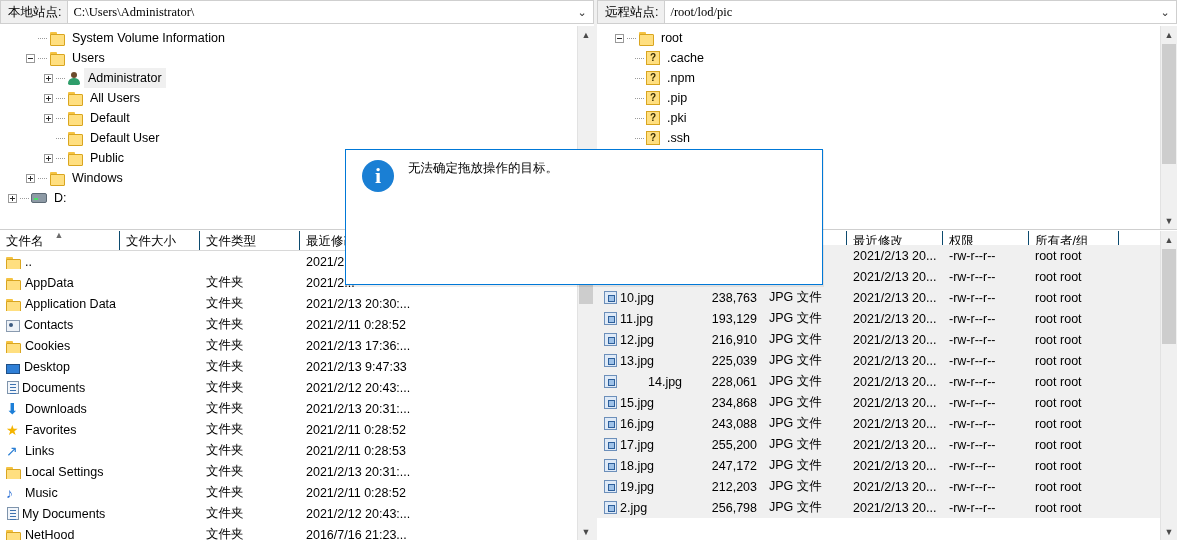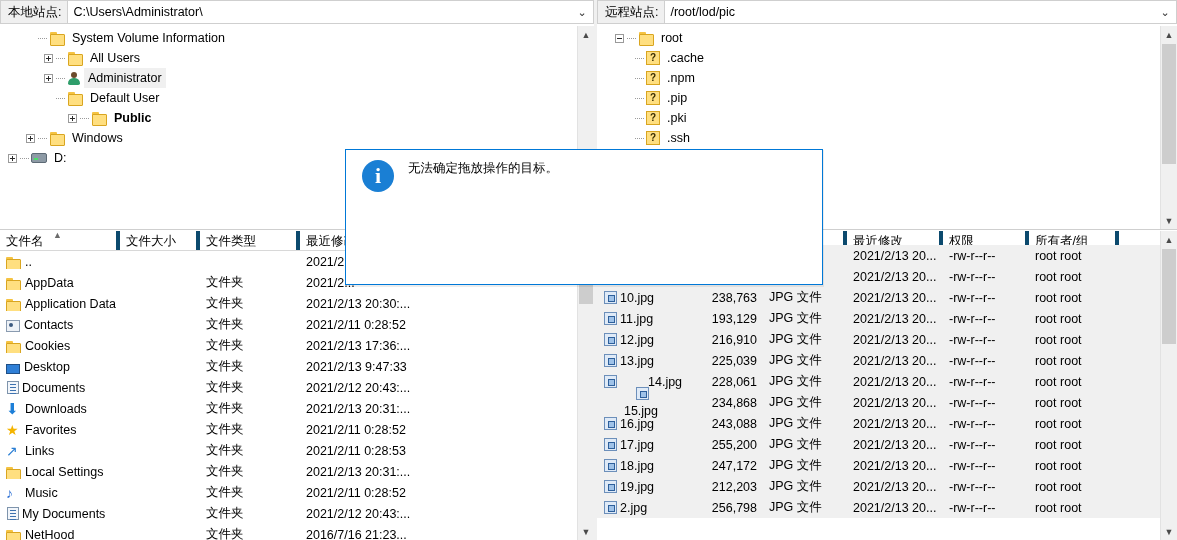--- a/index.html
+++ b/index.html
@@ -32,21 +32,21 @@
     display: flex; align-items: center; padding: 0 6px 0 7px;
     background: #f0f0f0; border: 1px solid #cfcfcf; border-right: none;
     font-size: 12.5px; white-space: nowrap; color: #000;
   }
   .sitebar-combo {
     position: relative; flex: 1; display: flex; align-items: center;
     border: 1px solid #cfcfcf; background: #fff;
   }
   .sitebar-combo input {
     flex: 1; border: none; outline: none; background: transparent;
-    font-family: Liberation Sans, sans-serif; font-size: 12.5px;
+    font-family: Liberation Serif, serif; font-size: 12.5px;
     padding: 0 4px 0 5px; color: #000; height: 100%;
   }
   .combo-arrow {
     width: 22px; height: 100%; display: flex;
     align-items: center; justify-content: center;
     color: #333; font-size: 11px;
   }
 
   
   .tree-wrap {
@@ -128,21 +128,21 @@
     position: absolute; left: 0; right: 0; top: 231px; bottom: 0;
     background: #fff; display: flex; flex-direction: column; overflow: hidden;
   }
   .lhead {
     display: flex; height: 20px; flex: 0 0 auto;
     background: #ffffff; border-bottom: 1px solid #d8d8d8;
     font-size: 12.5px; position: relative;
   }
   .lhead .hc {
     position: relative; padding: 2px 6px 0 6px;
-    border-right: 4px solid #0c4a6e; white-space: nowrap; overflow: hidden;
+    border-right: 1px solid #0c4a6e; white-space: nowrap; overflow: hidden;
     cursor: pointer;
   }
   .hc .sortarrow {
     position: absolute; left: 50%; top: -1px; margin-left: -5px;
     font-size: 9px; color: #6b6b6b; line-height: 10px;
   }
   .lbody { flex: 1; position: relative; overflow: hidden; }
   .lrow {
     display: flex; height: 21px; align-items: center;
     font-size: 12.5px; white-space: nowrap;
@@ -280,39 +280,51 @@
     </div>
 
     <div class="tree-wrap">
       <div class="tree" id="local-tree">
           <div class="tnode" style="padding-left: 26px;">
             <span class="exp-spacer"></span>
             <span class="dotlead"></span>
             <span class="ico ico-folder"></span>
             <span class="tlabel">System Volume Information</span>
           </div>
+          <div class="tnode" style="padding-left: 26px;">
+            <span class="exp"></span>
+            <span class="dotlead"></span>
+            <span class="ico ico-folder"></span>
+            <span class="tlabel">Users</span>
+          </div>
+          <div class="tnode sel" style="padding-left: 44px;">
+            <span class="exp plus"></span>
+            <span class="dotlead"></span>
+            <span class="ico ico-user"></span>
+            <span class="tlabel">Administrator</span>
+          </div>
           <div class="tnode" style="padding-left: 44px;">
             <span class="exp plus"></span>
             <span class="dotlead"></span>
             <span class="ico ico-folder"></span>
             <span class="tlabel">All Users</span>
           </div>
-          <div class="tnode sel" style="padding-left: 44px;">
+          <div class="tnode" style="padding-left: 44px;">
             <span class="exp plus"></span>
             <span class="dotlead"></span>
-            <span class="ico ico-user"></span>
-            <span class="tlabel">Administrator</span>
+            <span class="ico ico-folder"></span>
+            <span class="tlabel">Default</span>
           </div>
           <div class="tnode" style="padding-left: 44px;">
             <span class="exp-spacer"></span>
             <span class="dotlead"></span>
             <span class="ico ico-folder"></span>
             <span class="tlabel">Default User</span>
           </div>
-          <div class="tnode" style="padding-left: 68px; font-weight: bold;">
+          <div class="tnode" style="padding-left: 44px;">
             <span class="exp plus"></span>
             <span class="dotlead"></span>
             <span class="ico ico-folder"></span>
             <span class="tlabel">Public</span>
           </div>
           <div class="tnode" style="padding-left: 26px;">
             <span class="exp plus"></span>
             <span class="dotlead"></span>
             <span class="ico ico-folder"></span>
             <span class="tlabel">Windows</span>
@@ -612,21 +624,21 @@
               <span class="fi fi-jpg"></span>
               <span>14.jpg</span>
             </div>
             <div class="cell num" style="width: 78px;"><span>228,061</span></div>
             <div class="cell" style="width: 84px;"><span>JPG 文件</span></div>
             <div class="cell" style="width: 96px;"><span>2021/2/13 20...</span></div>
             <div class="cell" style="width: 86px;"><span>-rw-r--r--</span></div>
             <div class="cell" style="width: 90px;"><span>root root</span></div>
           </div>
           <div class="lrow sel">
-            <div class="cell name" style="width: 88px; flex-direction: column;">
+            <div class="cell name" style="width: 88px;">
               <span class="fi fi-jpg"></span>
               <span>15.jpg</span>
             </div>
             <div class="cell num" style="width: 78px;"><span>234,868</span></div>
             <div class="cell" style="width: 84px;"><span>JPG 文件</span></div>
             <div class="cell" style="width: 96px;"><span>2021/2/13 20...</span></div>
             <div class="cell" style="width: 86px;"><span>-rw-r--r--</span></div>
             <div class="cell" style="width: 90px;"><span>root root</span></div>
           </div>
           <div class="lrow sel">

